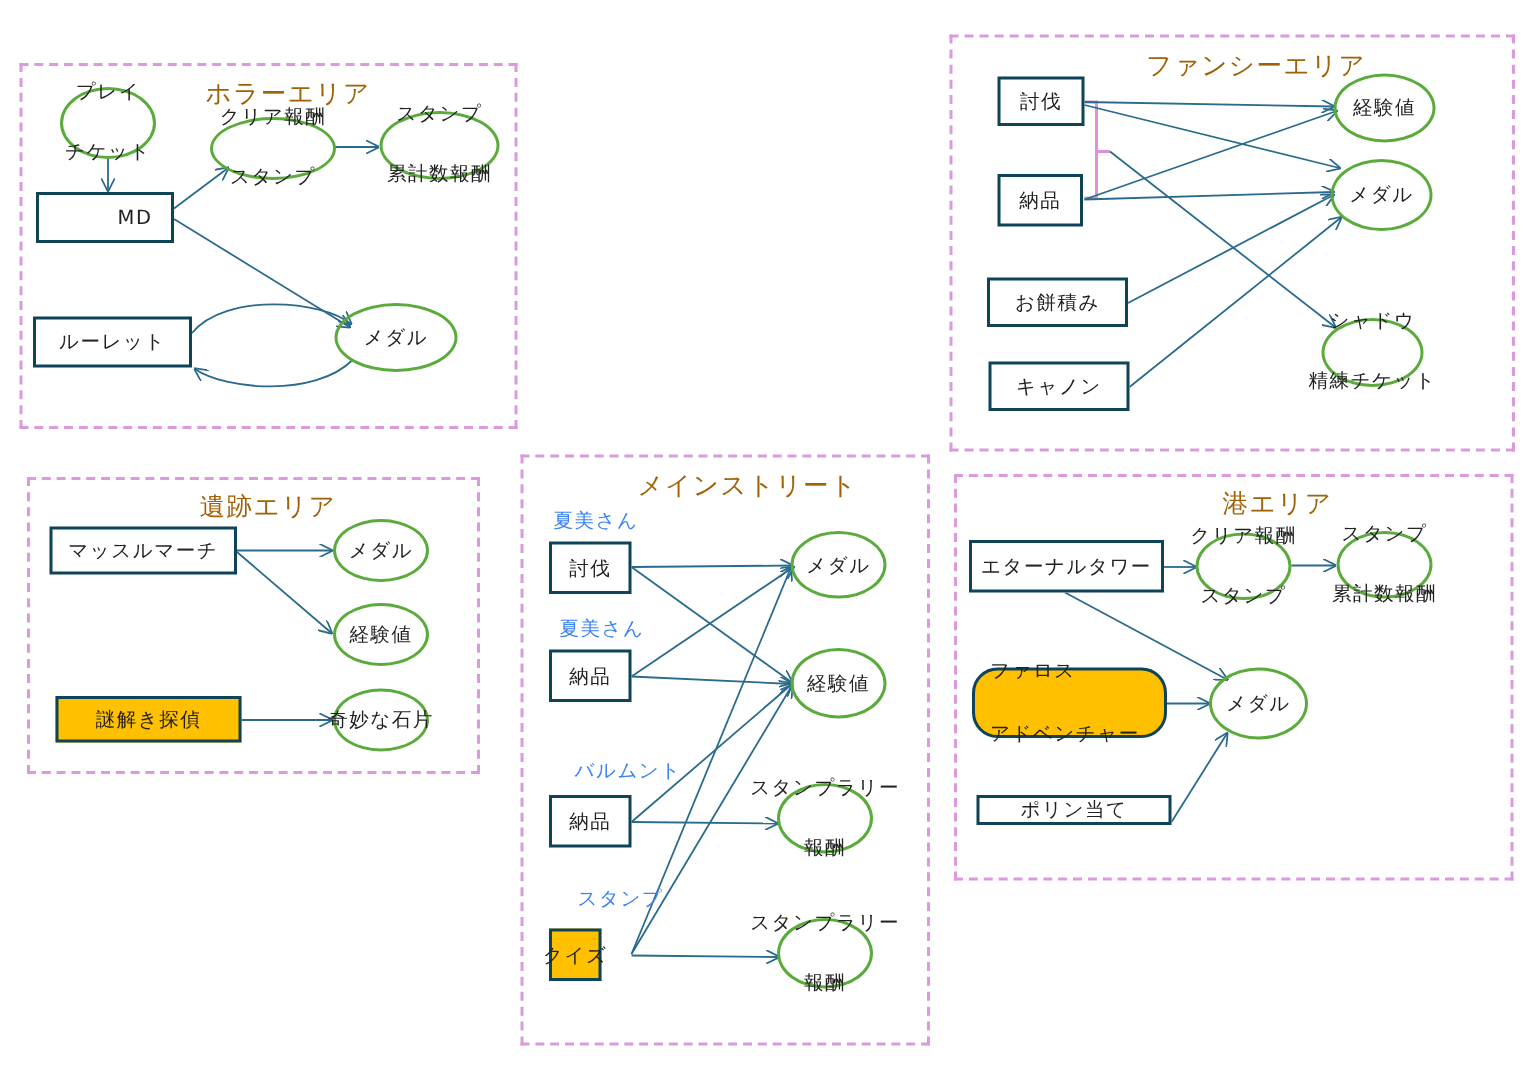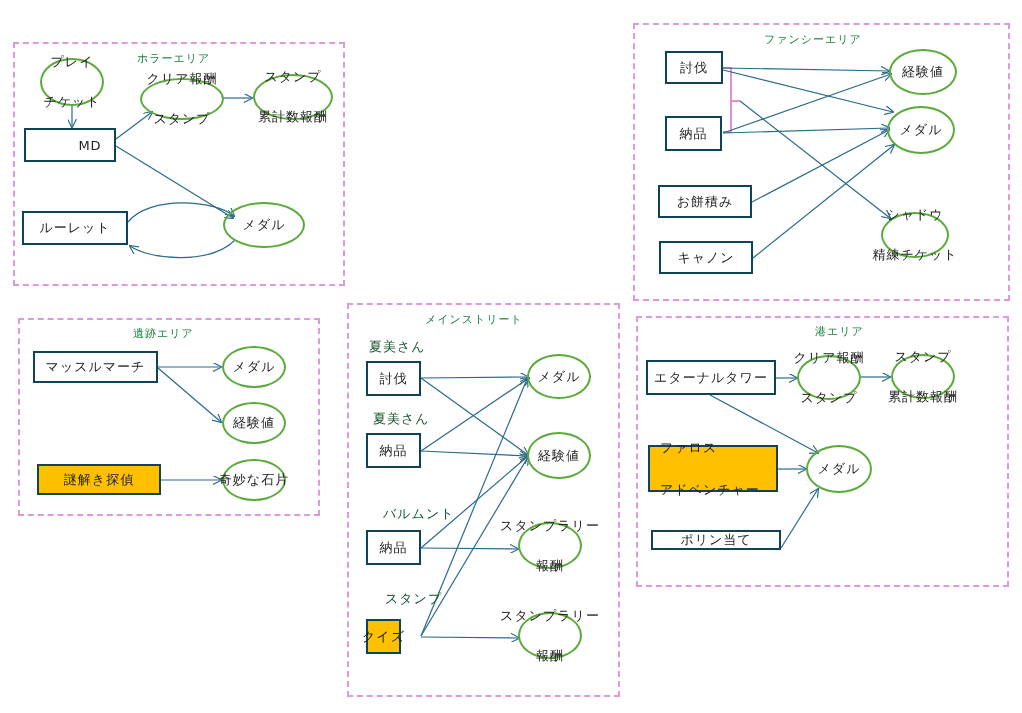--- a/index.html
+++ b/index.html
@@ -1,29 +1,29 @@
 <!DOCTYPE html>
 <html><head>
   <meta charset="utf-8">
   <style>
     html, body { margin: 0; padding: 0; background: #ffffff; }
     body { width: 1022px; height: 713px; position: relative; overflow: hidden;
            font-family: "DejaVu Sans", "Liberation Sans", sans-serif; color: #222; }
     #canvas { position: absolute; left: 0; top: 0; width: 1022px; height: 713px; }
     .area { position: absolute; border: 2px dashed #dd99dd; box-sizing: border-box; }
-    .area-title { position: absolute; font-size: 11px; color: #15803d; white-space: nowrap; letter-spacing: 1px; }
+    .area-title { position: absolute; font-size: 17px; color: #a16207; white-space: nowrap; letter-spacing: 1px; }
     .node { position: absolute; box-sizing: border-box; display: flex; align-items: center;
             justify-content: center; font-size: 13px; white-space: nowrap; letter-spacing: 1px; gap: 16px; }
     .rect { border: 2.5px solid #0e4358; background: #ffffff; }
     .rect.gold { background: #ffc000; }
     .rect.gold.twoline { flex-direction: column; align-items: flex-start; padding-left: 10px; line-height: 26px; }
     .ellipse { border: 2.5px solid #5aab3b; border-radius: 50%; background: transparent; }
     .ellipse.two { flex-direction: column; line-height: 24px; }
     .ellipse.two .l1, .ellipse.two .l2 { display: block; white-space: nowrap; }
-    .subtitle { position: absolute; font-size: 13px; color: #14532d; white-space: nowrap; letter-spacing: 1px; }
+    .subtitle { position: absolute; font-size: 13px; color: #3b82f6; white-space: nowrap; letter-spacing: 1px; }
     svg#edges { position: absolute; left: 0; top: 0; width: 1022px; height: 713px; pointer-events: none; }
   </style>
 </head>
 <body>
 
 <div id="canvas">
 
   <svg id="edges" xmlns="http://www.w3.org/2000/svg">
     <defs>
       <marker id="arr" viewBox="0 0 10 10" refX="9" refY="5" markerWidth="9" markerHeight="9" orient="auto-start-reverse" markerUnits="userSpaceOnUse">
@@ -127,21 +127,21 @@
   </div>
   <div class="node ellipse two" style="left:518px;top:612px;width:64px;height:47px;">
     <span class="l1">スタンプラリー</span>
     <span class="l2">報酬</span>
   </div>
 
   <div class="area" style="left:636px;top:316px;width:373px;height:271px;"></div>
   <div class="area-title" style="left:795px;top:324px;margin-left:20px;">港エリア</div>
 
   <div class="node rect" style="left:646px;top:360px;width:130px;height:35px;">エターナルタワー</div>
-  <div class="node rect gold twoline" style="left:648px;top:445px;width:130px;height:47px;">
+  <div class="node rect gold twoline" style="left:648px;top:445px;width:130px;height:47px;border-radius:17px;">
     <span>ファロス</span>
     <span>アドベンチャー</span>
   </div>
   <div class="node rect" style="left:651px;top:530px;width:130px;height:20px;font-family:Liberation Serif, serif;">ポリン当て</div>
   <div class="node ellipse two" style="left:797px;top:355px;width:64px;height:45px;">
     <span class="l1">クリア報酬</span>
     <span class="l2">スタンプ</span>
   </div>
   <div class="node ellipse two" style="left:891px;top:354px;width:64px;height:45px;">
     <span class="l1">スタンプ</span>

